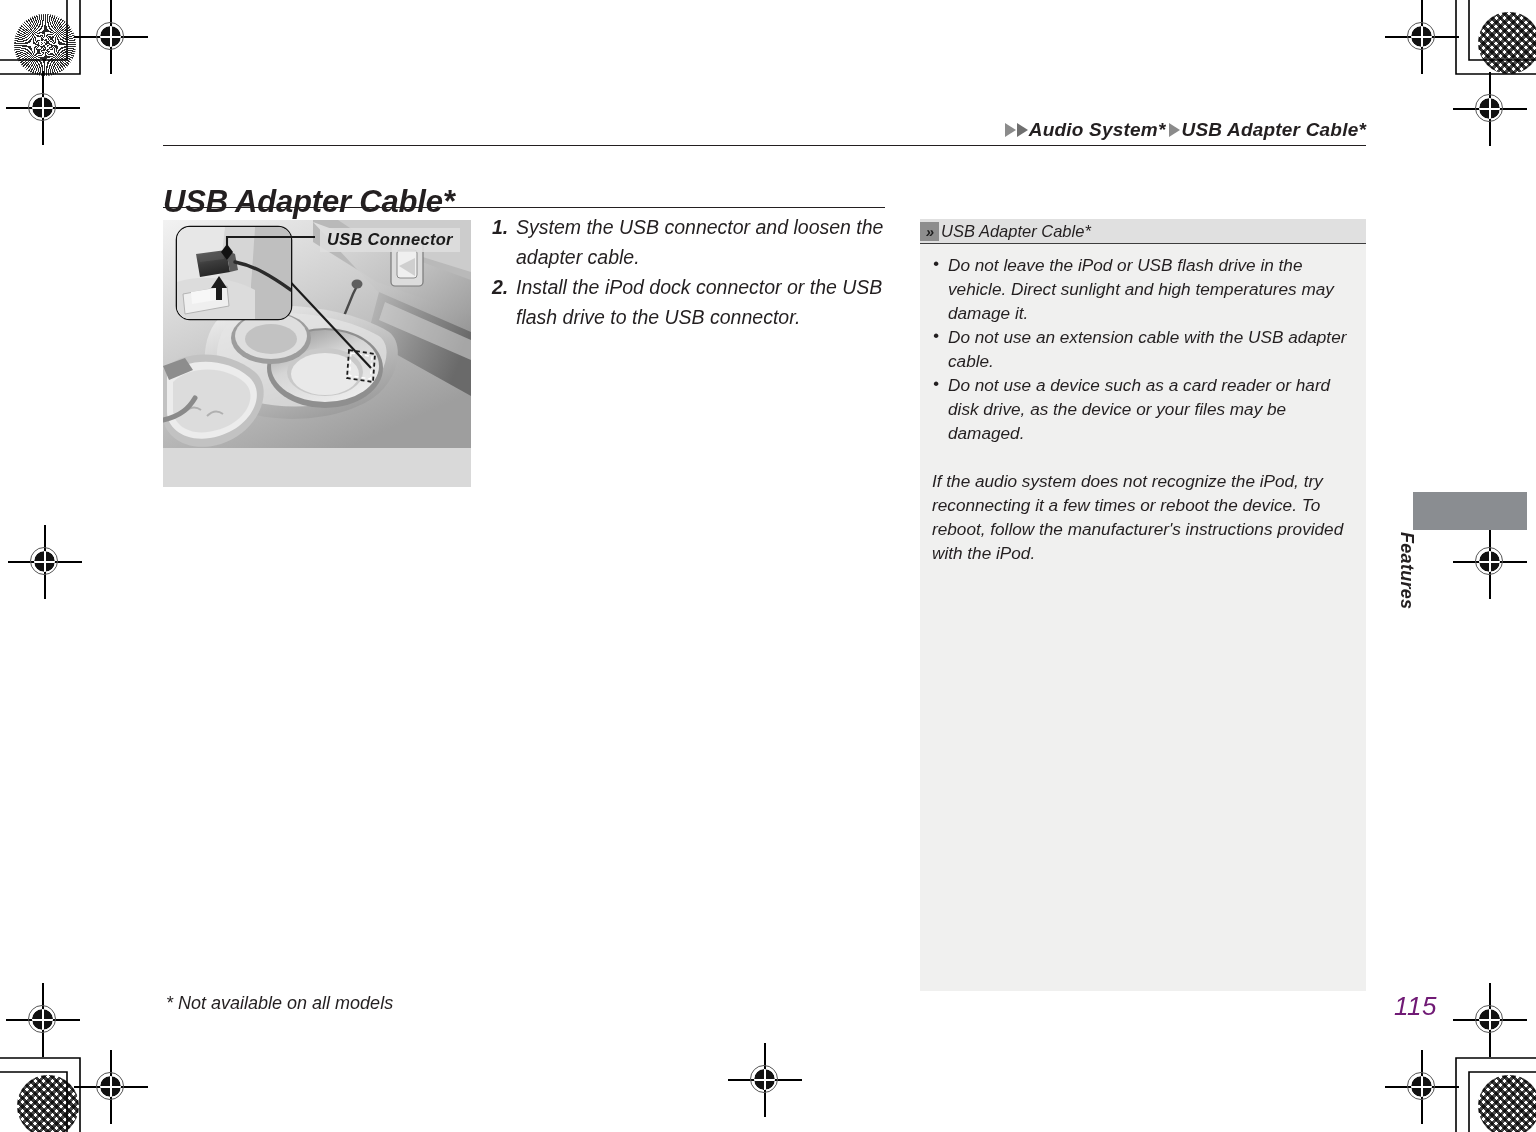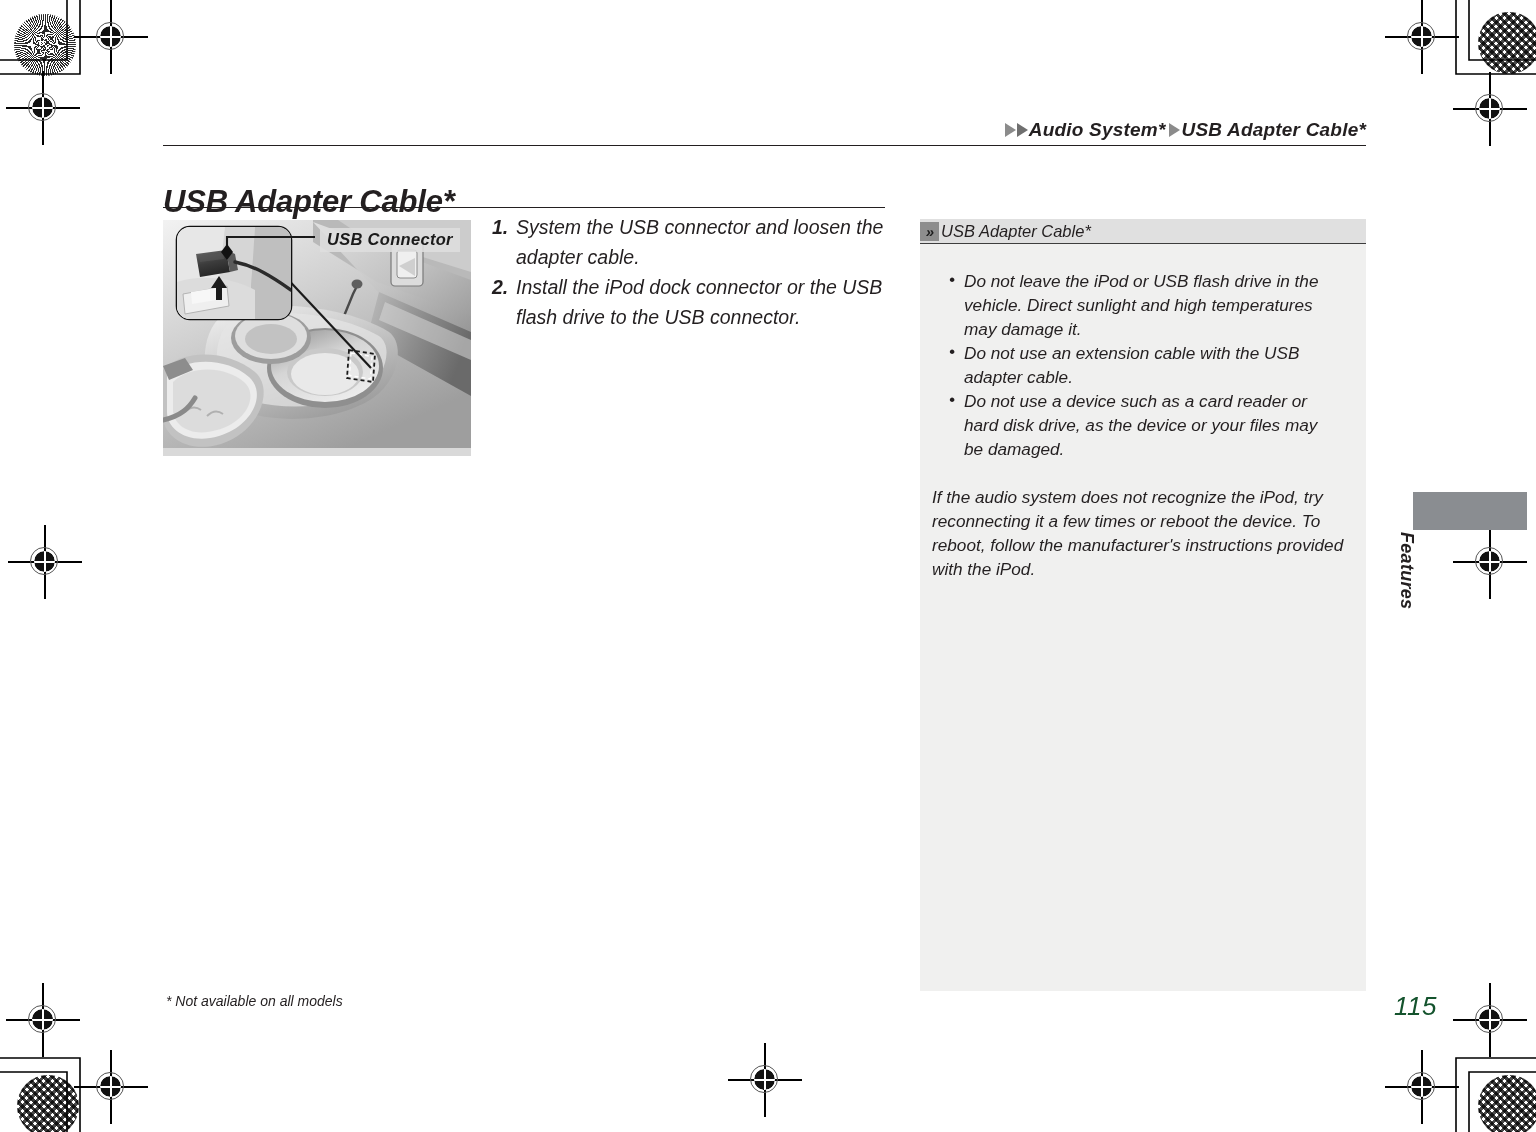--- a/index.html
+++ b/index.html
@@ -151,21 +151,21 @@
     height: 1.3px;
     background: #231f20;
   }
 
   
   .figure {
     position: absolute;
     left: 163px;
     top: 220px;
     width: 308px;
-    height: 236px;
+    height: 267px;
     overflow: hidden;
     background: #d9d9d9;
   }
   .figure svg { display: block; }
   .callout-label {
     position: absolute;
     left: 157px;
     top: 8px;
     background: rgba(222,222,222,0.88);
     color: #1a1a1a;
@@ -238,21 +238,21 @@
     white-space: nowrap;
   }
   .note-body {
     padding: 9px 14px 0 12px;
     font-size: 17.2px;
     line-height: 24px;
     color: #231f20;
   }
   .note-list {
     list-style: none;
-    margin: 16px;
+    margin: 0;
     padding: 0;
   }
   .note-list li {
     position: relative;
     padding-left: 16px;
     margin-bottom: 0;
   }
   .note-list li::before {
     content: "\2022";
     position: absolute;
@@ -286,30 +286,30 @@
     text-orientation: mixed;
     letter-spacing: 0.3px;
     white-space: nowrap;
   }
 
   
   .footnote {
     position: absolute;
     left: 166px;
     top: 993px;
-    font-size: 14px;
+    font-size: 18px;
     color: #231f20;
   }
   .page-number {
     position: absolute;
     left: 1394px;
     top: 991px;
     font-size: 26px;
     font-weight: normal;
-    color: #14532d;
+    color: #701a75;
     letter-spacing: 0.5px;
   }
 </style>
 </head>
 <body>
 
 <div id="page">
 
   <div class="halftone star" style="left:14px; top:14px;"></div>
   <div class="halftone weave" style="left:1478px; top:12px;"></div>

